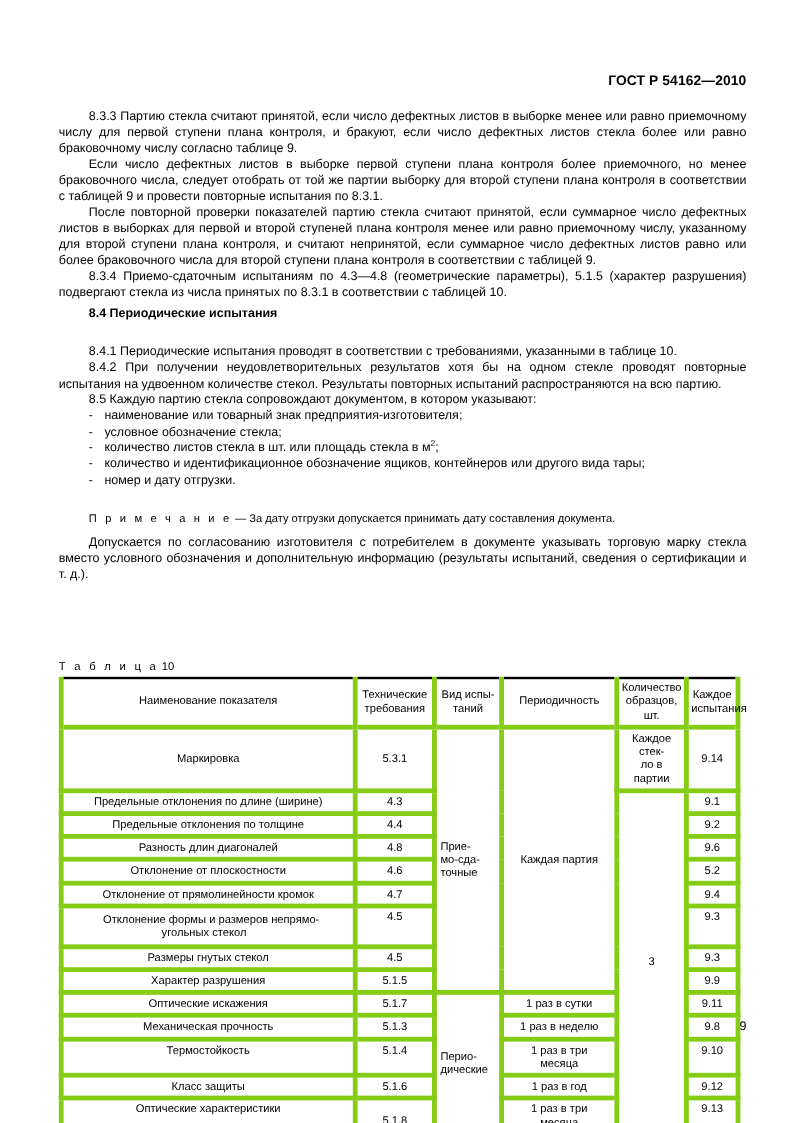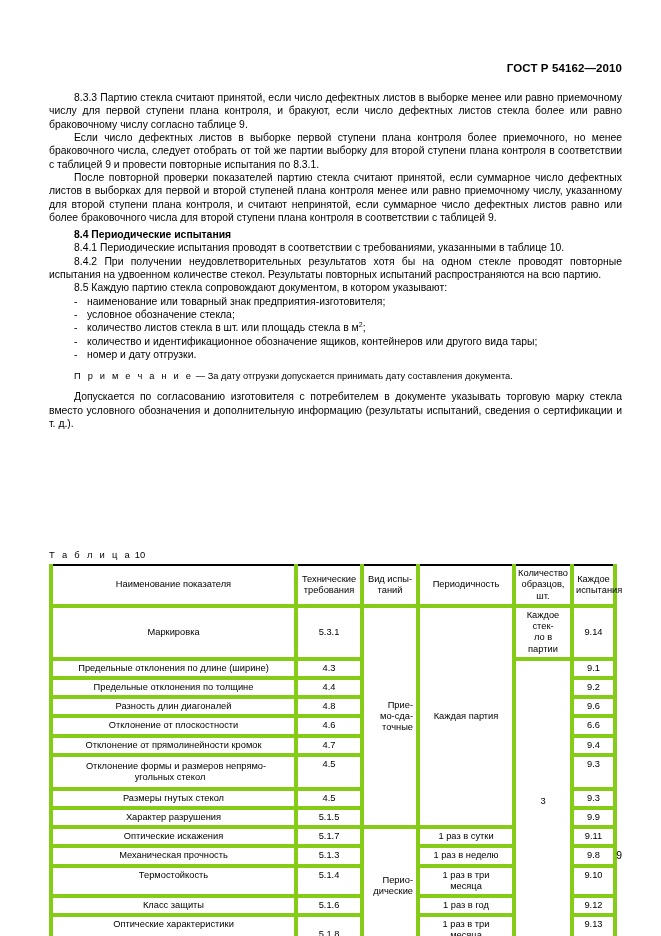--- a/index.html
+++ b/index.html
@@ -50,38 +50,38 @@
     text-justify: inter-word;
     hyphens: none;
   }
   p.ind {
     text-indent: 25px;
   }
   p.subhead {
     font-weight: bold;
     text-indent: 25px;
     margin-top: 3.5px;
-    margin-bottom: 0;
+    margin-bottom: 19px;
     text-align: left;
   }
   p.bullet {
     text-indent: 0;
     padding-left: 38px;
     text-align: left;
     position: relative;
   }
   p.bullet .dash {
     position: absolute;
     left: 25px;
   }
   p.note {
     text-indent: 25px;
     font-size: 9.3px;
     line-height: 13px;
-    margin-top: 9px;
+    margin-top: 19px;
     margin-bottom: 7px;
     text-align: left;
   }
   .spaced {
     letter-spacing: 2.2px;
   }
   sup {
     font-size: 7px;
     vertical-align: super;
     line-height: 0;
@@ -128,21 +128,21 @@
     padding-left: 12px;
   }
   td.name.wrapname {
     padding-left: 12px;
     text-indent: -4px;
   }
   td.ctr {
     text-align: center;
   }
   td.vtype {
-    text-align: right;
+    text-align: left;
     vertical-align: middle;
   }
   td.qty {
     text-align: center;
     vertical-align: middle;
   }
   tbody tr:last-child td {
     border-bottom: 2px solid #000;
   }
   
@@ -165,20 +165,21 @@
 
 <div class="page">
 
   <div class="doc-header">ГОСТ Р 54162—2010</div>
 
   <div class="content">
 
     <p class="ind">8.3.3  Партию стекла считают принятой, если число дефектных листов в выборке менее или равно приемочному числу для первой ступени плана контроля, и бракуют, если число дефектных листов стекла более или равно браковочному числу согласно таблице 9.</p>
     <p class="ind">Если число дефектных листов в выборке первой ступени плана контроля более приемочного, но менее браковочного числа, следует отобрать от той же партии выборку для второй ступени плана контроля в соответствии с таблицей 9 и провести повторные испытания по 8.3.1.</p>
     <p class="ind">После повторной проверки показателей партию стекла считают принятой, если суммарное число дефектных листов в выборках для первой и второй ступеней плана контроля менее или равно приемочному числу, указанному для второй ступени плана контроля, и считают непринятой, если суммарное число дефектных листов равно или более браковочного числа для второй ступени плана контроля в соответствии с таблицей 9.</p>
+    <p class="ind">8.3.4  Приемо-сдаточным испытаниям по 4.3—4.8 (геометрические параметры), 5.1.5 (характер разрушения) подвергают стекла из числа принятых по 8.3.1 в соответствии с таблицей 10.</p>
 
     <p class="subhead">8.4  Периодические испытания</p>
 
     <p class="ind">8.4.1  Периодические испытания проводят в соответствии с требованиями, указанными в таблице 10.</p>
     <p class="ind">8.4.2  При получении неудовлетворительных результатов хотя бы на одном стекле проводят повторные испытания на удвоенном количестве стекол. Результаты повторных испытаний распространяются на всю партию.</p>
     <p class="ind">8.5  Каждую партию стекла сопровождают документом, в котором указывают:</p>
 
     <p class="bullet"><span class="dash">-</span><span>наименование или товарный знак предприятия-изготовителя;</span></p>
     <p class="bullet"><span class="dash">-</span><span>условное обозначение стекла;</span></p>
     <p class="bullet"><span class="dash">-</span><span>количество листов стекла в шт. или площадь стекла в м</span><sup>2</sup><span>;</span></p>
@@ -257,21 +258,21 @@
 
       <tr>
         <td class="name">Разность длин диагоналей</td>
         <td class="ctr">4.8</td>
         <td class="ctr">9.6</td>
       </tr>
 
       <tr>
         <td class="name">Отклонение от плоскостности</td>
         <td class="ctr">4.6</td>
-        <td class="ctr">6.6</td>
+        <td class="ctr">5.2</td>
       </tr>
 
       <tr>
         <td class="name">Отклонение от прямолинейности кромок</td>
         <td class="ctr">4.7</td>
         <td class="ctr">9.4</td>
       </tr>
 
       <tr>
         <td class="name wrapname" style="height:26px">

